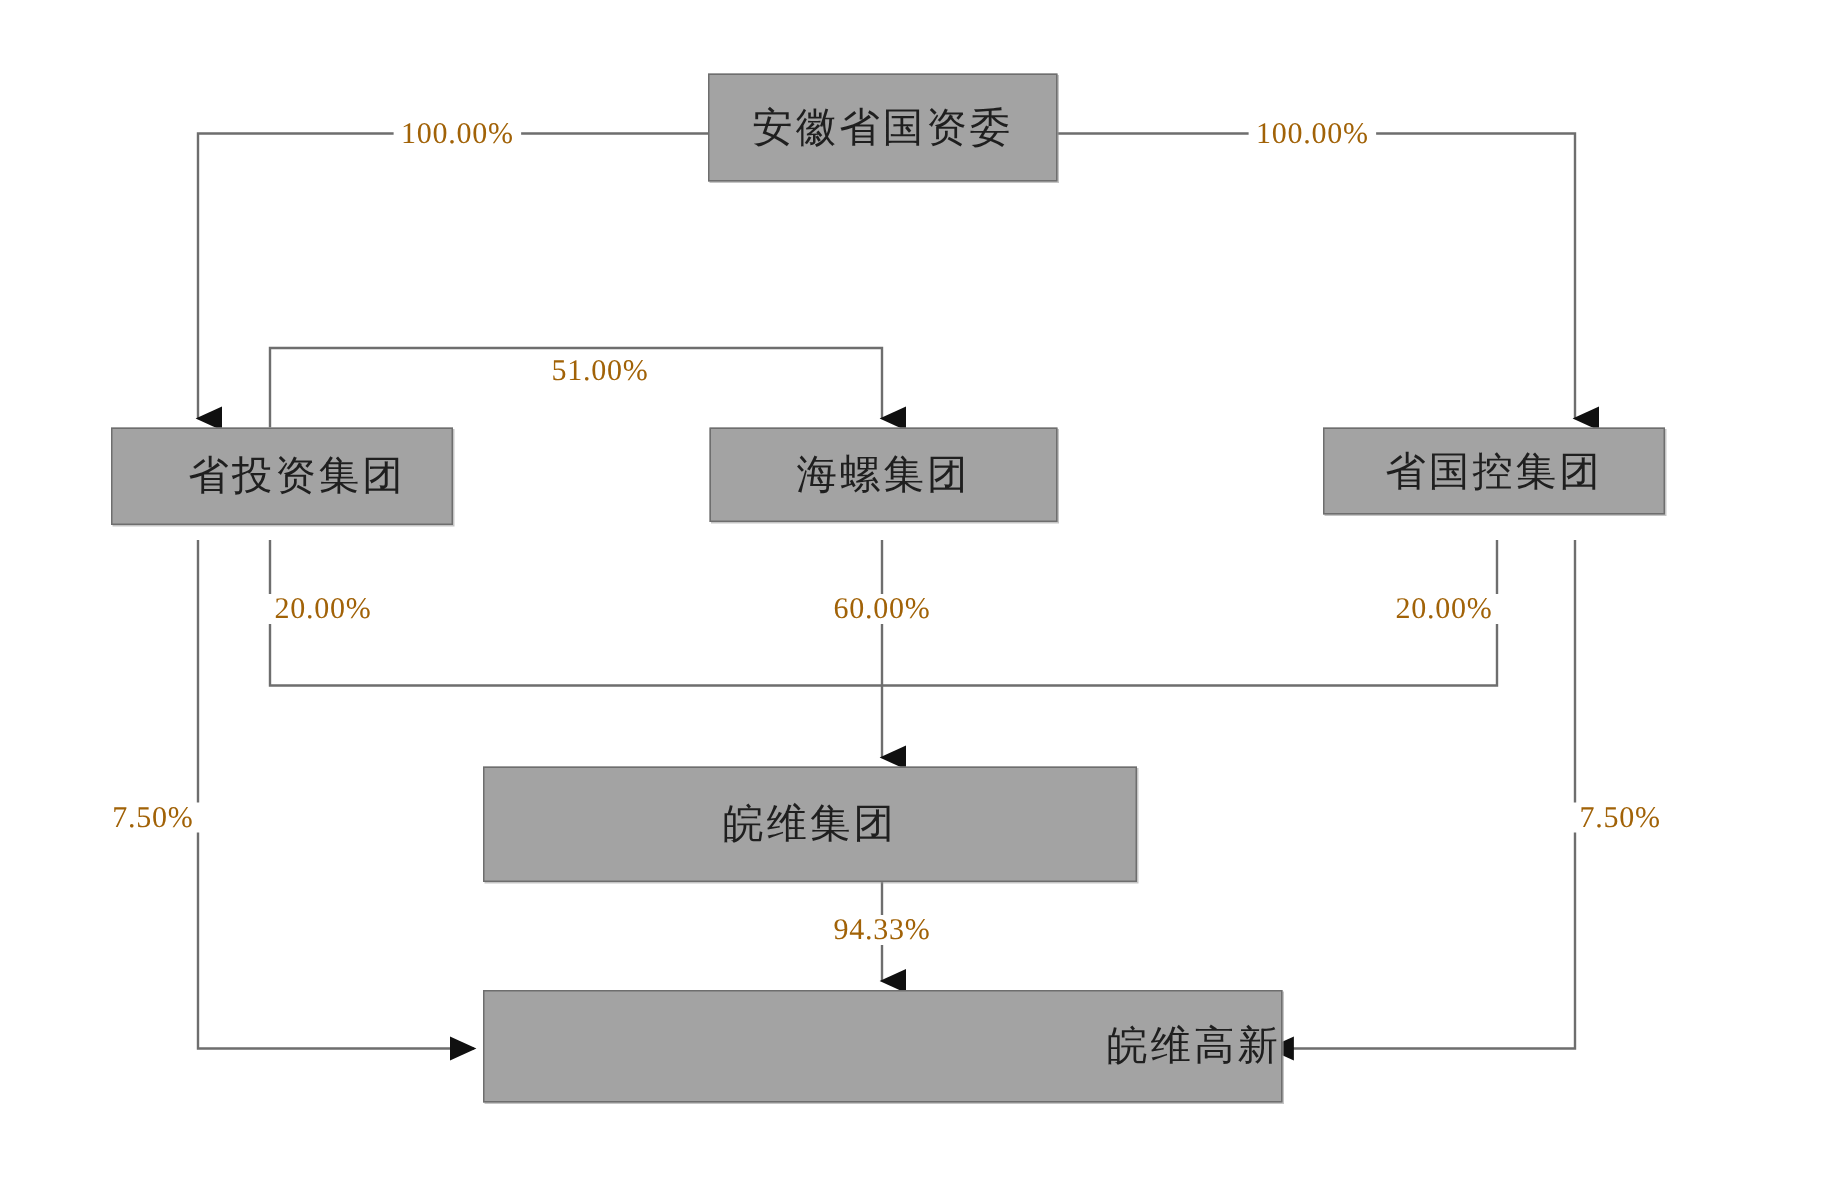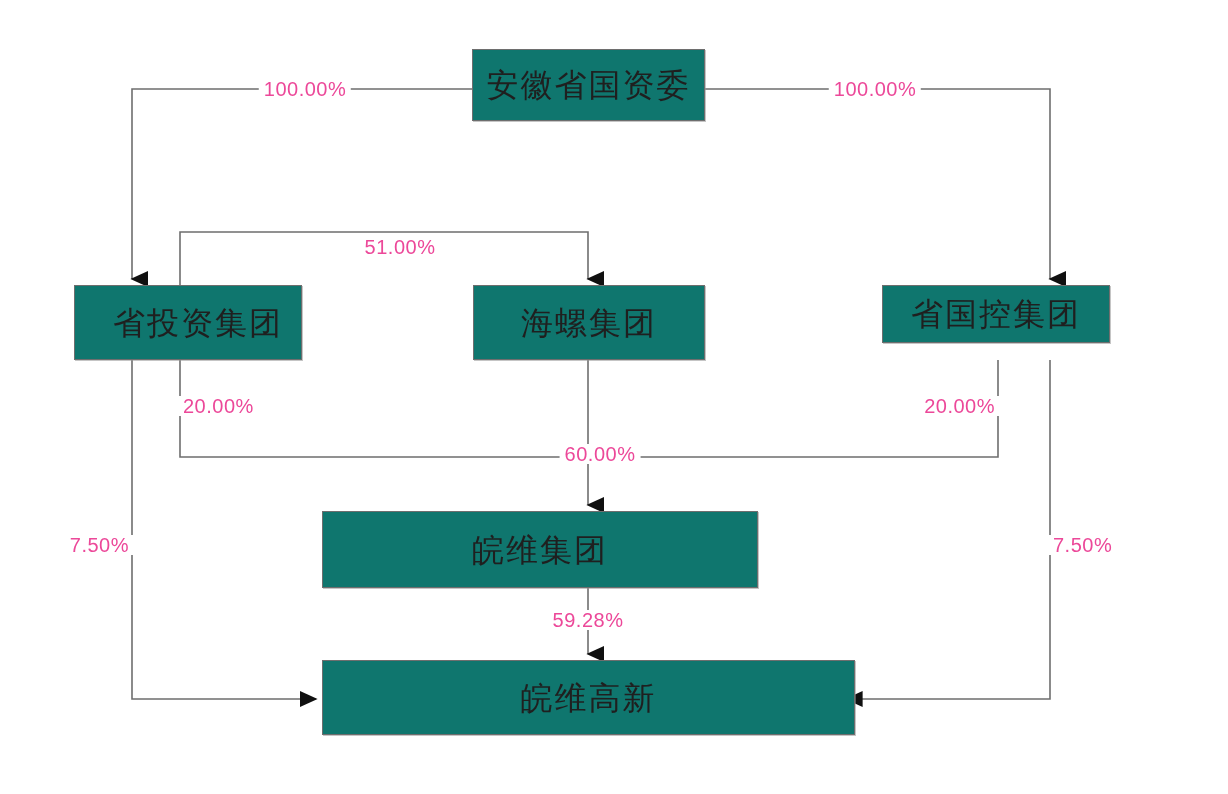--- a/index.html
+++ b/index.html
@@ -22,35 +22,35 @@
     position: absolute;
     top: 0;
     left: 0;
     width: 1228px;
     height: 794px;
   }
   .node-box {
     position: absolute;
     box-sizing: border-box;
     border: 1px solid #6e6e6e;
-    background: #0f766e;
+    background: #a3a3a3;
     display: flex;
     align-items: center;
     justify-content: center;
     color: #1f1f1f;
     font-family: "Liberation Serif", "DejaVu Serif", serif;
-    font-size: 32px;
+    font-size: 27px;
     letter-spacing: 2px;
     line-height: 1;
     box-shadow: 1px 1px 0 rgba(150,150,150,0.55);
   }
   .edge-label {
     position: absolute;
-    color: #ec4899;
-    font-family: Liberation Sans, sans-serif;
+    color: #a16207;
+    font-family: Liberation Serif, serif;
     font-size: 20px;
     line-height: 1;
     white-space: nowrap;
     background: #ffffff;
     padding: 0 5px;
     letter-spacing: 0.5px;
     text-align: center;
   }
   .edge-label.center {
     transform: translate(-50%, -50%);
@@ -99,69 +99,69 @@
       <path d="M 132 360 L 132 699 L 316 699" marker-end="url(#arrow-right)"></path>
 
       <path d="M 1050 360 L 1050 699 L 861 699" marker-end="url(#arrow-left)"></path>
     </g>
   </svg>
 
   <div class="node-box" style="left:472px; top:49px; width:233px; height:72px;">
     <span>安徽省国资委</span>
   </div>
 
-  <div class="node-box" style="left:74px; top:285px; width:228px; height:75px;padding-left:20px;">
+  <div class="node-box" style="left:74px; top:285px; width:228px; height:65px;padding-left:20px;">
     <span>省投资集团</span>
   </div>
 
-  <div class="node-box" style="left:473px; top:285px; width:232px; height:75px;">
+  <div class="node-box" style="left:473px; top:285px; width:232px; height:63px;">
     <span>海螺集团</span>
   </div>
 
   <div class="node-box" style="left:882px; top:285px; width:228px; height:58px;">
     <span>省国控集团</span>
   </div>
 
   <div class="node-box" style="left:322px; top:511px; width:436px; height:77px;">
     <span>皖维集团</span>
   </div>
 
-  <div class="node-box" style="left:322px; top:660px; width:533px; height:75px;">
+  <div class="node-box" style="left:322px; top:660px; width:533px; height:75px;justify-content:flex-end;">
     <span>皖维高新</span>
   </div>
 
   <div class="edge-label center" style="left:305px; top:89px;">
     <span>100.00%</span>
   </div>
 
   <div class="edge-label center" style="left:875px; top:89px;">
     <span>100.00%</span>
   </div>
 
   <div class="edge-label center" style="left:400px; top:247px;">
     <span>51.00%</span>
   </div>
 
   <div class="edge-label left-anchor" style="left:178px; top:406px;">
     <span>20.00%</span>
   </div>
 
-  <div class="edge-label center" style="left:600px; top:406px;margin-top:48px;">
+  <div class="edge-label center" style="left:588px; top:406px;">
     <span>60.00%</span>
   </div>
 
   <div class="edge-label right-anchor" style="left:1000px; top:406px;">
     <span>20.00%</span>
   </div>
 
   <div class="edge-label right-anchor" style="left:134px; top:545px;">
     <span>7.50%</span>
   </div>
 
   <div class="edge-label left-anchor" style="left:1048px; top:545px;">
     <span>7.50%</span>
   </div>
 
   <div class="edge-label center" style="left:588px; top:620px;">
-    <span>59.28%</span>
+    <span>94.33%</span>
   </div>
 
 </div>
 
 </body></html>

